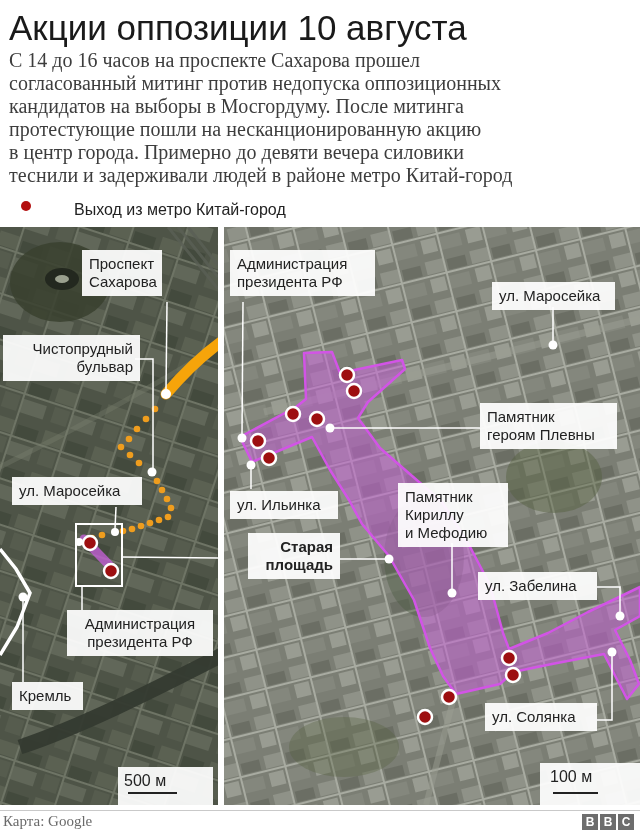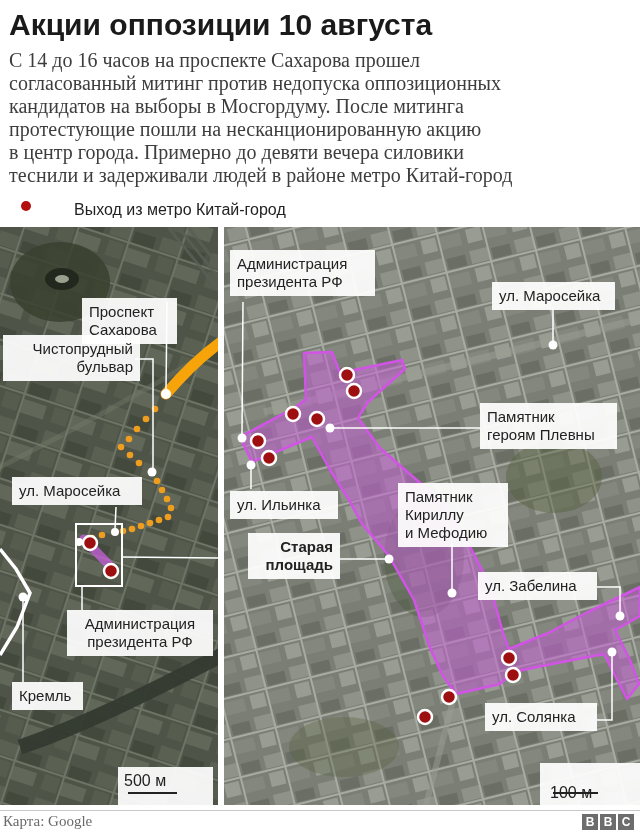--- a/index.html
+++ b/index.html
@@ -1,18 +1,18 @@
 <!DOCTYPE html>
 <html><head>
 <meta charset="utf-8">
 <style>
   html,body{margin:0;padding:0;background:#fff;}
   #stage{position:relative;width:640px;height:835px;background:#fff;overflow:hidden;
          font-family:"Liberation Sans","DejaVu Sans",sans-serif;}
-  .title{position:absolute;left:9px;top:8px;font-size:30px;font-weight:bold;color:#1a1a1a;letter-spacing:0;}
+  .title{position:absolute;left:9px;top:8px;font-size:35px;font-weight:normal;color:#1a1a1a;letter-spacing:0;}
   .intro{position:absolute;left:9px;top:49px;width:628px;font-size:20px;line-height:23px;color:#3d3d3d;white-space:pre-line;font-family:Liberation Serif, serif;}
   .legend{position:absolute;left:21px;top:201px;display:flex;gap:34px;}
   .legend-dot{width:10px;height:10px;border-radius:50%;background:#b30f0f;margin-right:9px;}
   .legend-text{font-size:16px;color:#222;}
   .map{position:absolute;top:227px;height:578px;overflow:hidden;}
   #map-left{left:0;width:218px;}
   #map-right{left:224px;width:416px;}
   .map svg{position:absolute;left:0;top:0;}
   .map-label{position:absolute;background:rgba(255,255,255,0.93);color:#222;font-size:15px;line-height:18px;
              padding:5px 7px;white-space:pre-line;box-sizing:border-box;}
@@ -111,21 +111,21 @@
       </g>
 
       <g fill="#9d0f10" stroke="#ffffff" stroke-width="2.5">
         <circle cx="90" cy="316" r="7"></circle>
           <circle cx="111" cy="344" r="7"></circle>
       </g>
 
       <rect x="118" y="540" width="95" height="38" fill="rgba(255,255,255,0.93)"></rect>
       <path d="M128,566 L177,566" stroke="#222" stroke-width="2"></path>
     </svg>
-    <div class="map-label" style="left:82px;top:23px;width:95px;margin-top:48px;">Проспект
+    <div class="map-label" style="left:82px;top:23px;width:80px;">Проспект
 Сахарова</div>
     <div class="map-label" style="left:3px;top:108px;width:137px;text-align:right;">Чистопрудный
 бульвар</div>
     <div class="map-label" style="left:12px;top:250px;width:130px;">ул. Маросейка</div>
     <div class="map-label" style="left:67px;top:383px;width:146px;text-align:center;">Администрация
 президента РФ</div>
     <div class="map-label" style="left:12px;top:455px;width:71px;">Кремль</div>
     <div class="scale-text" style="left:124px;top:545px;width:56px;">500 м</div>
   </div>
 
@@ -196,21 +196,21 @@
     <div class="map-label" style="left:256px;top:176px;width:137px;">Памятник
 героям Плевны</div>
     <div class="map-label" style="left:6px;top:264px;width:108px;">ул. Ильинка</div>
     <div class="map-label" style="left:174px;top:256px;width:110px;">Памятник
 Кириллу
 и Мефодию</div>
     <div class="map-label" style="left:24px;top:306px;width:92px;text-align:right;font-weight:bold;">Старая
 площадь</div>
     <div class="map-label" style="left:254px;top:345px;width:119px;">ул. Забелина</div>
     <div class="map-label" style="left:261px;top:476px;width:112px;">ул. Солянка</div>
-    <div class="scale-text" style="left:326px;top:541px;width:52px;margin-top:16px;">100 м</div>
+    <div class="scale-text" style="left:326px;top:541px;width:52px;">100 м</div>
   </div>
 
   <div class="footer-divider"></div>
   <div class="credit">Карта: Google</div>
   <div class="bbc">
     <span>B</span>
     <span>B</span>
     <span>C</span>
   </div>
 

